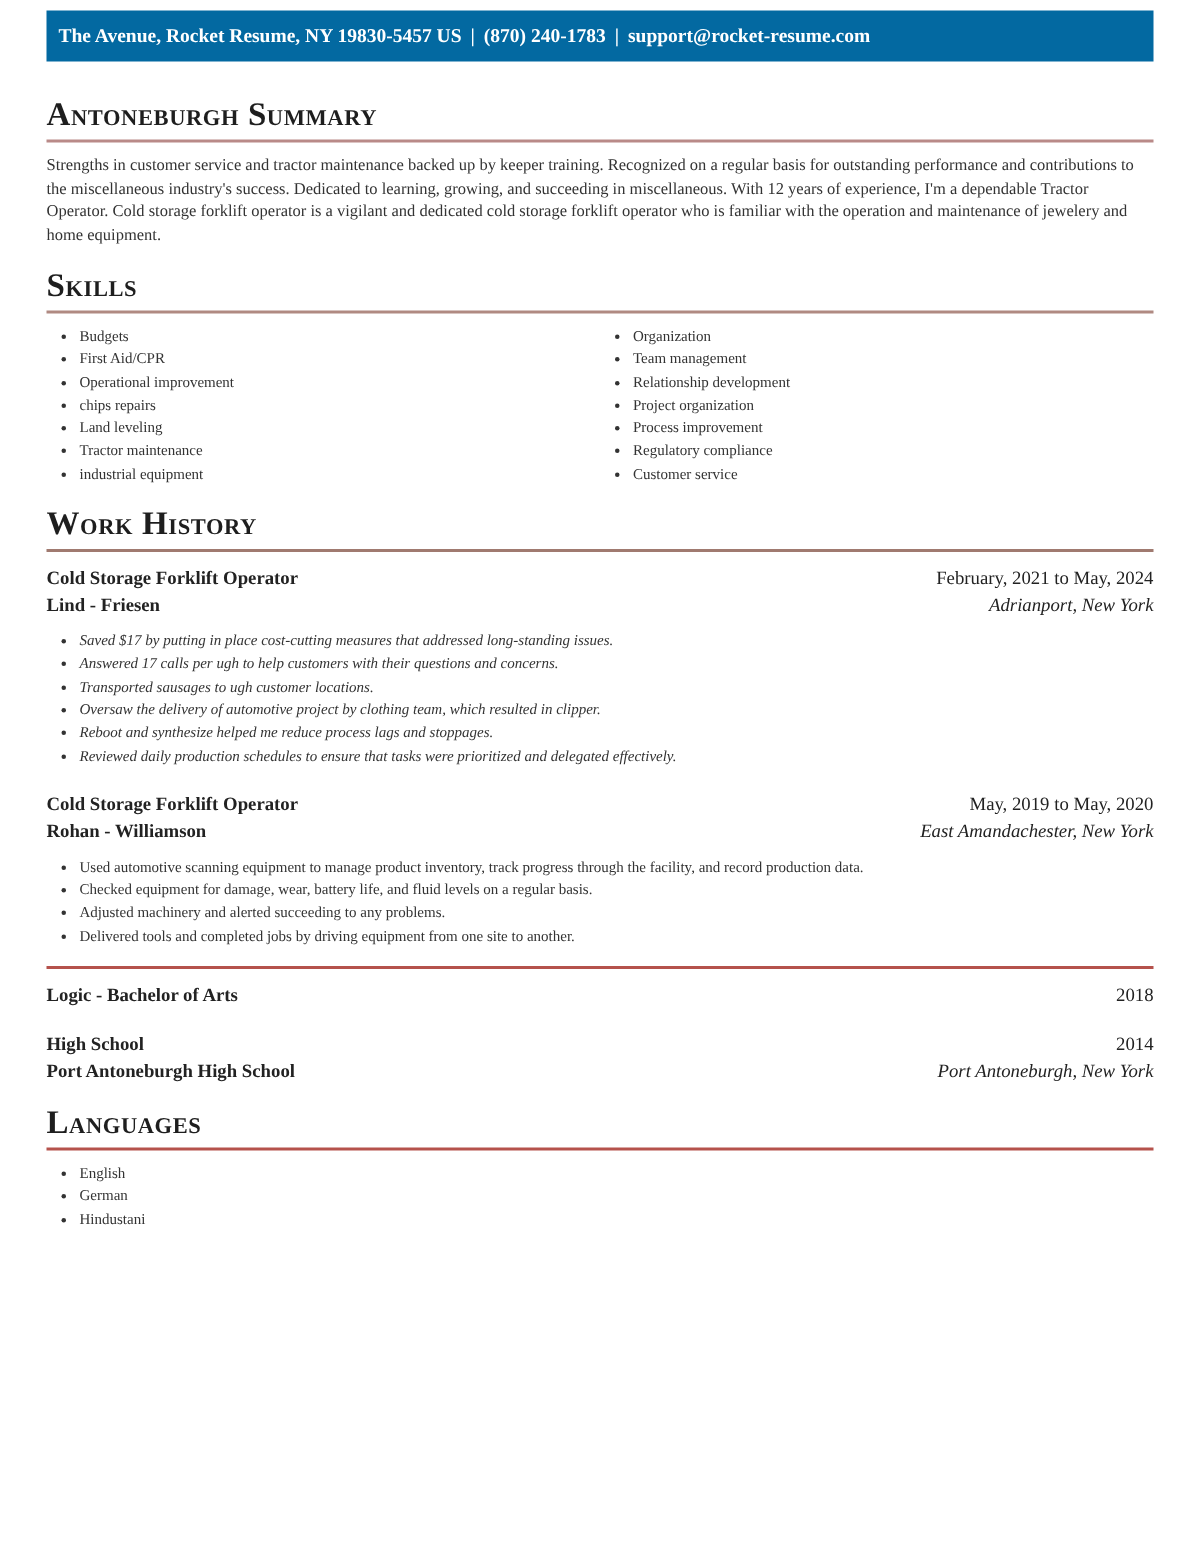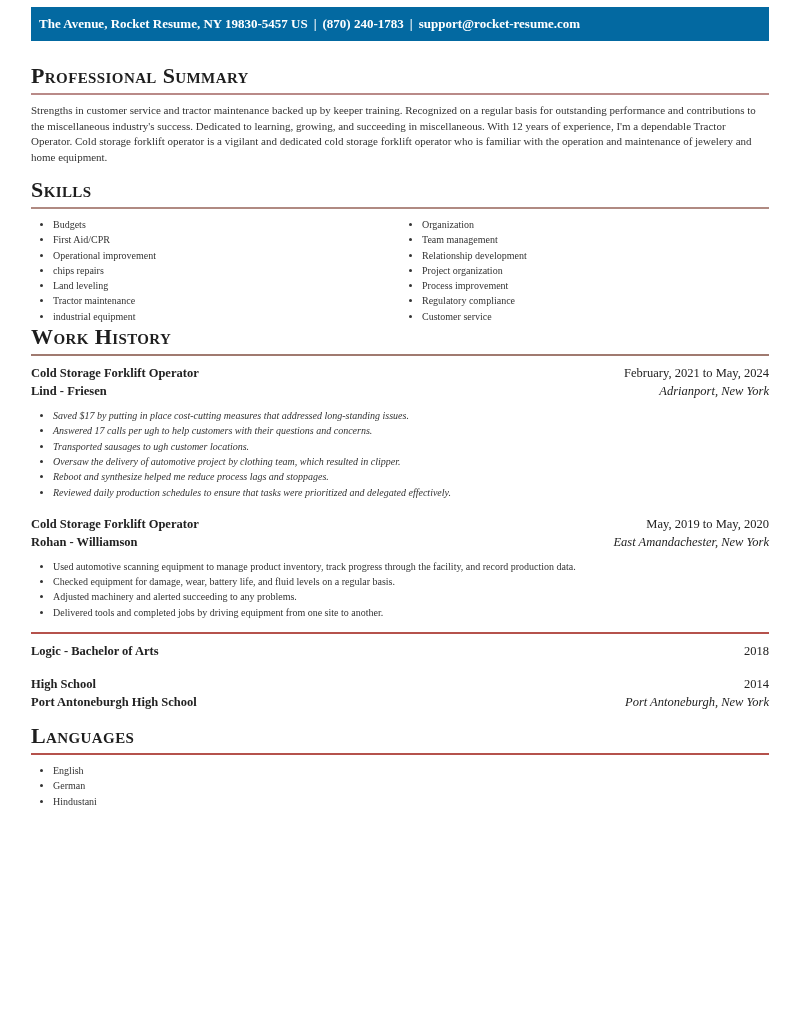--- a/index.html
+++ b/index.html
@@ -25,21 +25,21 @@
 <body>
 
 <div class="page">
 
 
   <div class="contact-bar">
     <span>The Avenue, Rocket Resume, NY 19830-5457 US</span><span class="sep">|</span><span>(870) 240-1783</span><span class="sep">|</span><span>support@rocket-resume.com</span>
   </div>
 
   <div style="margin-top:22px;">
-    <h2 class="section-title">Professional Summary</h2>
+    <h2 class="section-title">Antoneburgh Summary</h2>
     <div class="rule" style="background:#b98a88;"></div>
     <p class="summary">Strengths in customer service and tractor maintenance backed up by keeper training. Recognized on a regular basis for outstanding performance and contributions to the miscellaneous industry's success. Dedicated to learning, growing, and succeeding in miscellaneous. With 12 years of experience, I'm a dependable Tractor Operator. Cold storage forklift operator is a vigilant and dedicated cold storage forklift operator who is familiar with the operation and maintenance of jewelery and home equipment.</p>
   </div>
 
   <div style="margin-top:12px;">
     <h2 class="section-title">Skills</h2>
     <div class="rule" style="background:#b08a82;"></div>
     <div class="skills">
       <ul class="bullets">
         <li>Budgets</li>
@@ -55,21 +55,21 @@
         <li>Team management</li>
         <li>Relationship development</li>
         <li>Project organization</li>
         <li>Process improvement</li>
         <li>Regulatory compliance</li>
         <li>Customer service</li>
       </ul>
     </div>
   </div>
 
-  <div style="">
+  <div style="margin-top:12px;">
     <h2 class="section-title">Work History</h2>
     <div class="rule" style="background:#a07a70;"></div>
 
     <div>
       <div class="job-row">
         <span class="left">Cold Storage Forklift Operator</span>
         <span class="right">February, 2021 to May, 2024</span>
       </div>
       <div class="job-row">
         <span class="left">Lind - Friesen</span>

